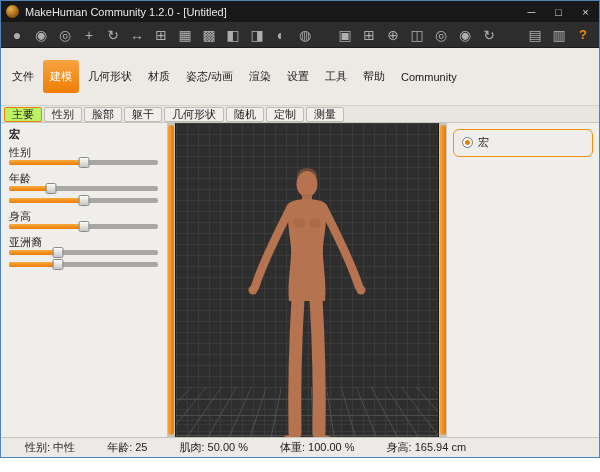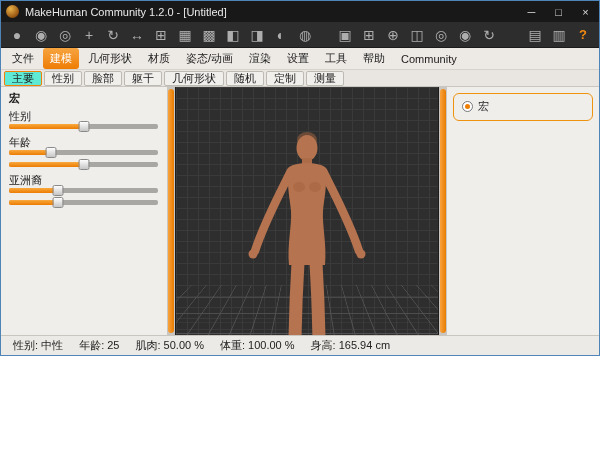--- a/index.html
+++ b/index.html
@@ -1,42 +1,42 @@
 <!DOCTYPE html>
 <html><head>
 <meta charset="utf-8">
 <style>
   *{box-sizing:border-box;margin:0;padding:0}
   html,body{width:600px;height:472px}
   body{font-family:"Liberation Sans","DejaVu Sans",sans-serif;background:#fff;overflow:hidden}
-  .window{width:600px;height:356px;display:flex;flex-direction:column;border:1px solid #4f84b8;background:#ecebe8;overflow:hidden}
+  .window{width:600px;height:458px;display:flex;flex-direction:column;border:1px solid #4f84b8;background:#ecebe8;overflow:hidden}
 
   
   .titlebar{flex:0 0 21px;background:#181818;display:flex;align-items:center;color:#e9e9e9;font-size:11px}
   .logo{width:13px;height:13px;border-radius:50%;background:radial-gradient(circle at 35% 30%,#e8b24a,#9c5a14 65%,#4a2a08);margin:0 6px 0 5px;flex:0 0 13px}
   .title-text{flex:1;white-space:nowrap;overflow:hidden}
   .win-btn{width:27px;height:100%;display:flex;align-items:center;justify-content:center;font-size:11px;color:#ddd;cursor:default}
 
   
   .toolbar{flex:0 0 26px;background:#2d2d2d;display:flex;align-items:center;padding:0 4px;border-bottom:1px solid #1b1b1b}
   .tb-group{display:flex;align-items:center}
   .tb-gap{width:16px}
   .tb-right{margin-left:auto;display:flex;align-items:center}
   .tb-icon{width:24px;height:22px;display:flex;align-items:center;justify-content:center;color:#aeaeae;font-size:14px;border-radius:2px}
   .tb-icon.accent{color:#f08a10;font-weight:bold;font-size:13px}
 
   
   .menutabs{flex:0 0 18px;background:#edeae6;display:flex;align-items:center;padding:0 3px;font-size:11px;color:#1a1a1a;border-bottom:1px solid #d6d2cc}
-  .menutab{padding:3px 7px;margin:0 1px;border-radius:3px;white-space:nowrap}
+  .menutab{padding:9px 7px;margin:12px 1px;border-radius:3px;white-space:nowrap}
   .menutab.selected{background:linear-gradient(#f7a440,#ee7d04);color:#fff}
 
   
   .subtabs{flex:0 0 17px;background:#e9e6e2;display:flex;align-items:center;padding:0 3px;font-size:11px;color:#1a1a1a;border-bottom:1px solid #c9c5bf}
   .subtab{padding:0 7px;height:15px;line-height:13px;border:1px solid #bdb9b3;background:#f1efec;margin-right:2px;border-radius:2px;white-space:nowrap}
-  .subtab.selected{border-color:#ee8208;background:#5eead4}
+  .subtab.selected{border-color:#ee8208;background:#bef264}
 
   
   .main{flex:1;display:flex;min-height:0}
   .left-panel{flex:0 0 166px;background:#f0eeeb;padding:4px 7px 4px 8px;overflow:hidden}
   .panel-title{font-weight:bold;font-size:11px;color:#111;margin-bottom:4px}
   .slider-row{margin-bottom:3px}
   .slider-label{font-size:11px;color:#222;line-height:12px;margin-bottom:2px}
   .slider-track{position:relative;height:5px;background:#a9a7a4;border-radius:2px;margin:0 2px 7px 0}
   .slider-fill{position:absolute;left:0;top:0;bottom:0;background:linear-gradient(#f9a93f,#ec7c02);border-radius:2px}
   .slider-handle{position:absolute;top:-3px;width:11px;height:11px;background:linear-gradient(#fdfdfd,#c6c6c6);border:1px solid #8a8a8a;border-radius:2px;transform:translateX(-50%)}
@@ -49,21 +49,21 @@
   .floor{position:absolute;bottom:-8px;left:-40%;width:180%;height:150px;background-image:linear-gradient(#575757 1px,transparent 1px),linear-gradient(90deg,#575757 1px,transparent 1px);background-size:22px 22px;transform:perspective(260px) rotateX(55deg);transform-origin:50% 100%;opacity:.85}
   .figure{position:absolute;left:50%;top:16px;transform:translateX(-50%)}
 
   .right-panel{flex:0 0 152px;background:#f0eeeb;padding:4px 6px;overflow:hidden}
   .groupbox{border:1px solid #ef930f;border-radius:6px;padding:5px 8px 6px 8px;margin-top:2px}
   .radio-row{display:flex;align-items:center;font-size:11px;color:#222}
   .radio{width:11px;height:11px;border-radius:50%;border:1px solid #777;background:#fff;margin-right:5px;position:relative;flex:0 0 11px}
   .radio.checked::after{content:"";position:absolute;inset:2px;border-radius:50%;background:#ee7e04}
 
   
-  .statusbar{flex:0 0 20px;background:#eceae6;border-top:1px solid #c9c5bf;display:flex;align-items:center;padding:0 12px;font-size:11px;color:#222;gap:16px;white-space:nowrap}
+  .statusbar{flex:0 0 20px;background:#eceae6;border-top:1px solid #c9c5bf;display:flex;align-items:center;padding:0 24px;font-size:11px;color:#222;gap:32px;white-space:nowrap}
 </style>
 </head>
 <body>
 
 <div class="window">
 
   <div class="titlebar">
     <span class="logo"></span>
     <span class="title-text">MakeHuman Community 1.2.0 - [Untitled]</span>
     <span class="win-btn">─</span>
@@ -147,20 +147,27 @@
       <div class="slider-handle" style="left: 28%;"></div>
     </div>
   </div>
           <div class="slider-row">
     <div class="slider-track">
       <div class="slider-fill" style="width: 50%;"></div>
       <div class="slider-handle" style="left: 50%;"></div>
     </div>
   </div>
           <div class="slider-row">
+    <div class="slider-label">身高</div>
+    <div class="slider-track">
+      <div class="slider-fill" style="width: 50%;"></div>
+      <div class="slider-handle" style="left: 50%;"></div>
+    </div>
+  </div>
+          <div class="slider-row">
     <div class="slider-label">亚洲裔</div>
     <div class="slider-track">
       <div class="slider-fill" style="width: 33%;"></div>
       <div class="slider-handle" style="left: 33%;"></div>
     </div>
   </div>
           <div class="slider-row">
     <div class="slider-track">
       <div class="slider-fill" style="width: 33%;"></div>
       <div class="slider-handle" style="left: 33%;"></div>

